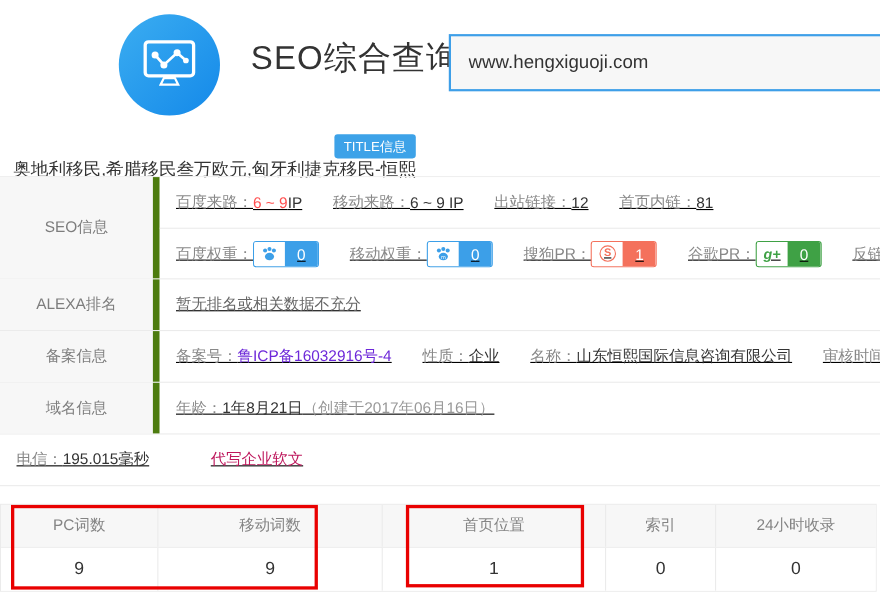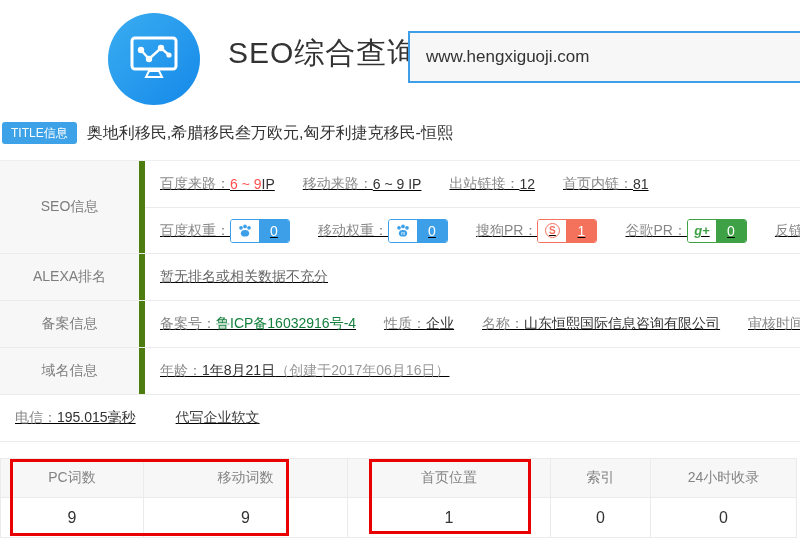--- a/index.html
+++ b/index.html
@@ -11,41 +11,41 @@
   .logo-circle { left:108px; top:13px; width:92px; height:92px; border-radius:50%;
                  background:linear-gradient(135deg,#3BADF1 0%,#1489E9 100%);
                  display:flex; align-items:center; justify-content:center; }
   .page-title { left:228px; top:33px; font-size:30px; color:#333; letter-spacing:1px; }
   .query-input { left:408px; top:31px; width:420px; height:52px;
                  border:2px solid #3E9FE8; background:#F7F7F7; color:#333;
                  font-size:17px; padding:0 16px; outline:none;
                  font-family:"Liberation Sans","DejaVu Sans",sans-serif; }
 
   
-  .title-bar { left:2px; top:122px; display:flex; align-items:flex-end; }
+  .title-bar { left:2px; top:122px; display:flex; align-items:flex-end;flex-direction:column; }
   .title-badge { background:#3DA2E8; color:#fff; font-size:12px; line-height:22px;
                  padding:0 9px; border-radius:3px; }
   .title-text { margin-left:10px; font-size:16px; color:#333; }
 
   
   .info-table { left:0; top:160px; width:800px; border-top:1px solid #EFEFEF; }
   .info-group { display:flex; border-bottom:1px solid #EBEBEB; }
   .info-label { width:145px; background:#F7F7F7; border-right:6px solid #4d7c0f;
                 display:flex; align-items:center; justify-content:center;
                 color:#7D7D7D; font-size:14px; flex-shrink:0; }
   .info-content { flex:1; min-width:0; overflow:hidden;text-decoration:underline; }
   .content-row { height:46px; display:flex; align-items:center; padding-left:15px;
                  font-size:14px; white-space:nowrap; }
   .content-row + .content-row { border-top:1px solid #EBEBEB; }
   .item { margin-right:28px; display:flex; align-items:center; }
   .lbl { color:#888; }
   .val { color:#333; }
   .val-red { color:#FF5050; }
-  .val-link { color:#15803d; cursor:pointer; }
-  .val-green { color:#404040; cursor:pointer; margin-left:12px; }
+  .val-link { color:#6d28d9; cursor:pointer; }
+  .val-green { color:#be185d; cursor:pointer; margin-left:28px; }
   .val-gray { color:#666; }
   .note { color:#999; }
 
   
   .metric-badge { display:inline-flex; height:24px; border-radius:3px; overflow:hidden;
                   cursor:pointer; }
   .metric-badge .bicon { width:28px; background:#fff; display:flex; align-items:center;
                          justify-content:center; }
   .metric-badge .bval { width:30px; color:#fff; display:flex; align-items:center;
                         justify-content:center; font-size:14px; }

